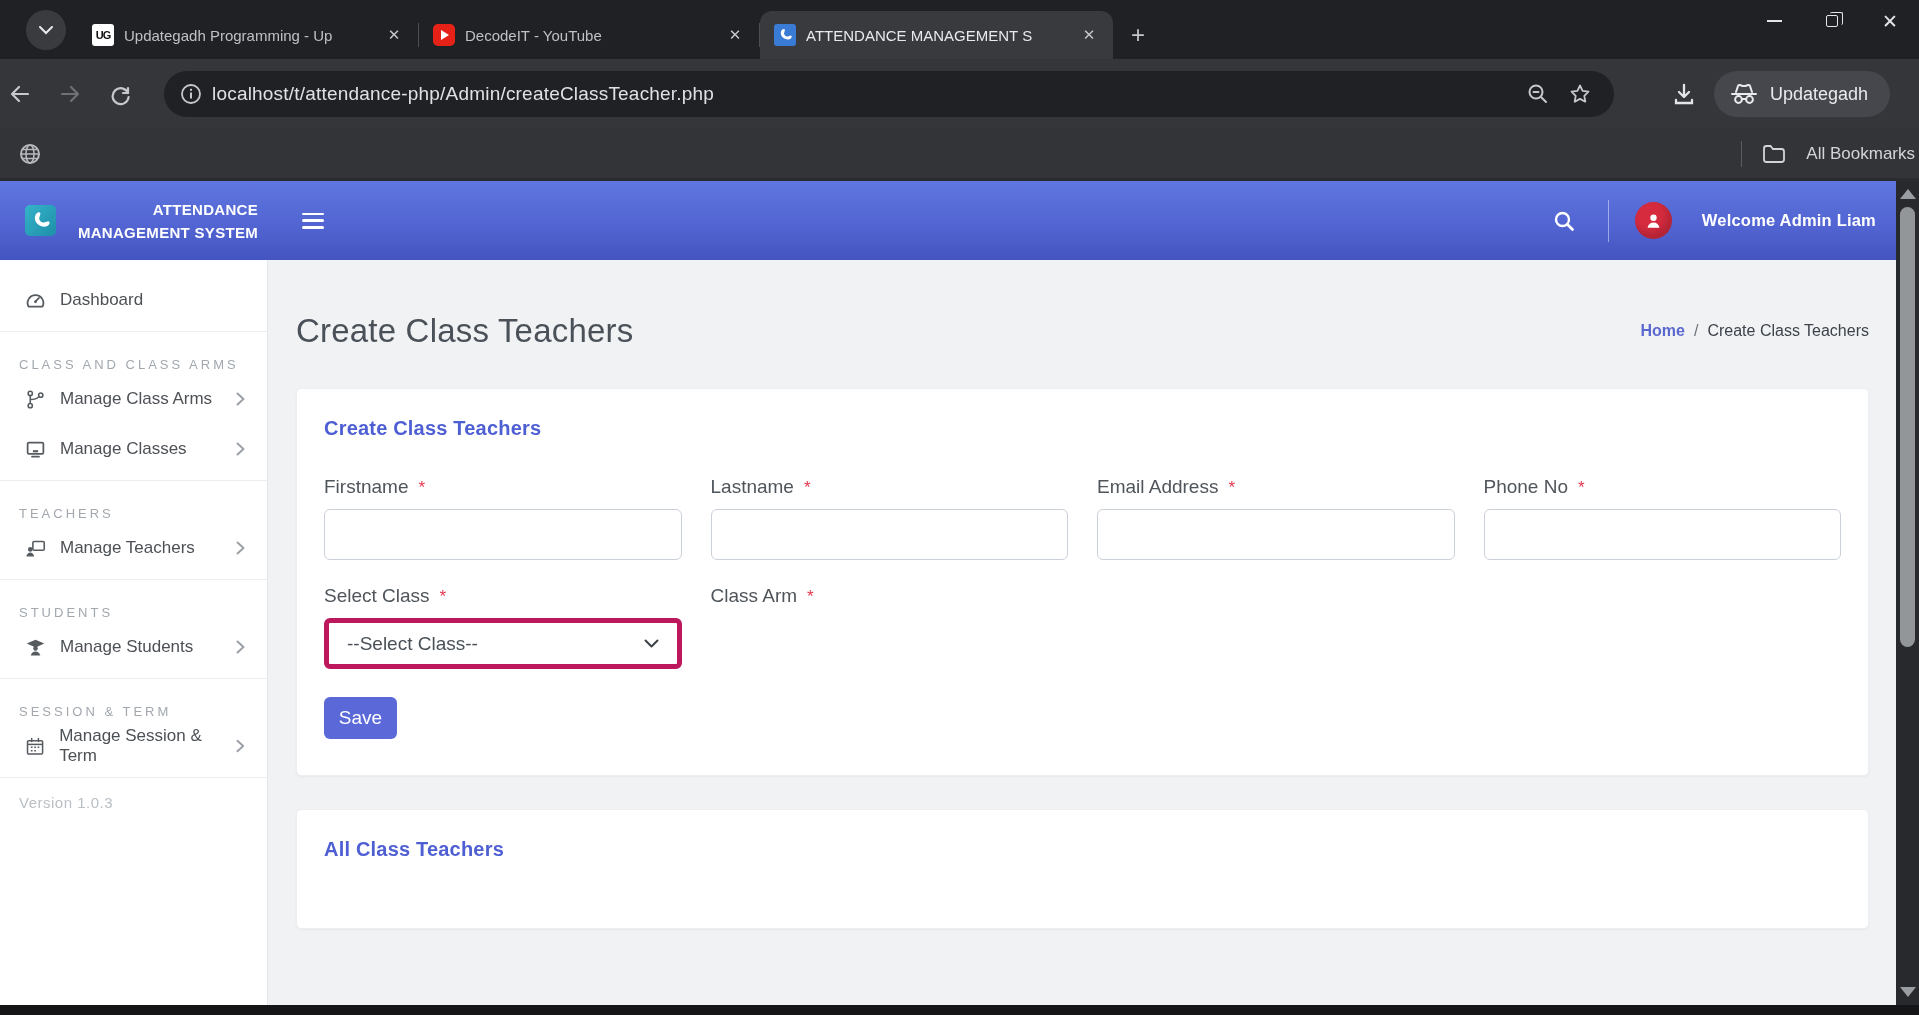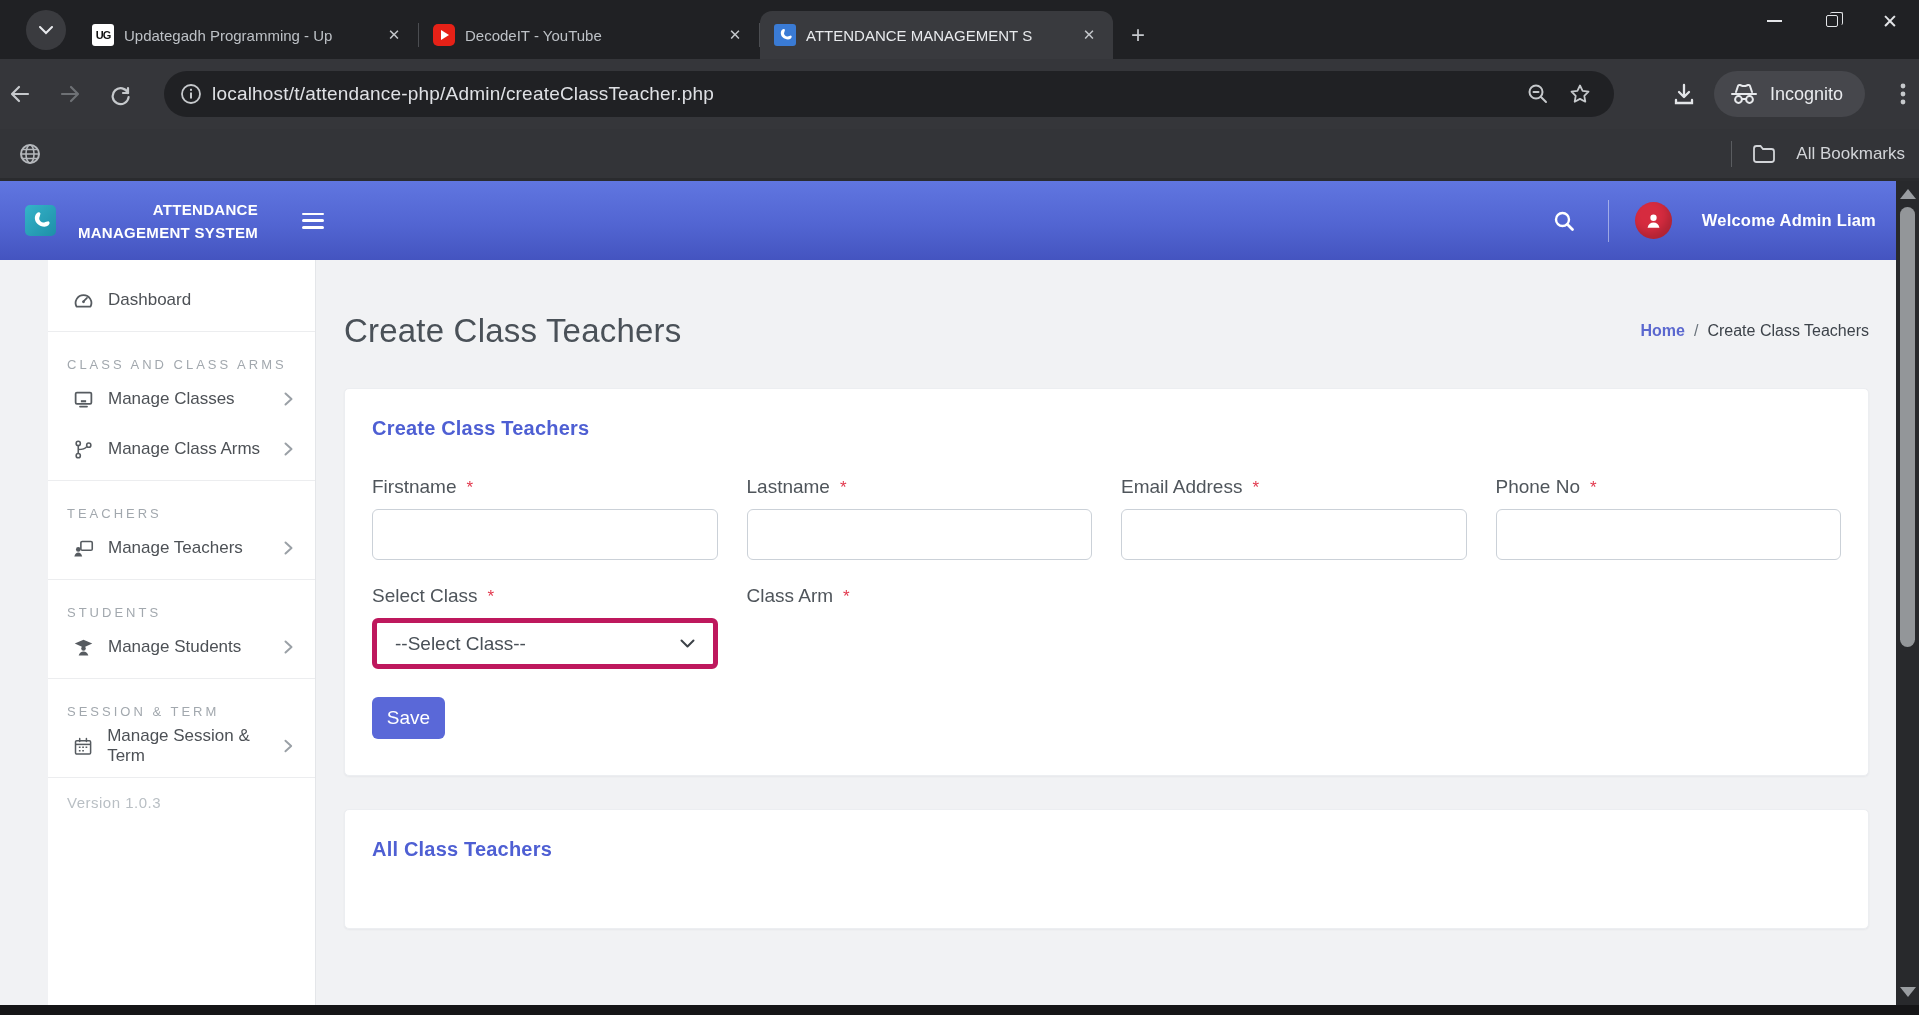--- a/index.html
+++ b/index.html
@@ -32,39 +32,39 @@
   .toolbar { position:absolute; top:59px; left:0; right:0; height:70px; background:#35363a; display:flex; align-items:center;gap:18px; }
   .nav-btn { width:40px; height:40px; display:flex; align-items:center; justify-content:center; margin-left:8px; }
   .omnibox { height:46px; border-radius:23px; background:#202124; margin-left:14px; flex:none; width:1450px; display:flex; align-items:center; color:#dfe1e5; }
   .omni-info { width:42px; height:42px; margin-left:6px; display:flex; align-items:center; justify-content:center; }
   .omni-url { font-size:19px; letter-spacing:.2px; flex:1; }
   .omni-right { display:flex; align-items:center; gap:18px; padding-right:22px; }
   .tool-right { display:flex; align-items:center; margin-left:24px; gap:10px; }
   .incog-pill { height:46px; border-radius:23px; background:#46474c; display:flex; align-items:center; gap:12px; padding:0 22px 0 16px; color:#e8eaed; font-size:18px; }
 
   .bookmarksbar { position:absolute; top:129px; left:0; right:0; height:52px; background:#333438; display:flex; align-items:center; border-bottom:3px solid #2a2b2e; }
-  .bm-right { position:absolute; right:14px; top:0; height:100%; display:flex; align-items:center; gap:20px; color:#d2d4d8; font-size:17px; }
+  .bm-right { position:absolute; right:4px; top:0; height:100%; display:flex; align-items:center; gap:20px; color:#d2d4d8; font-size:17px; }
   .bm-divider { width:1px; height:26px; background:#5a5c60; }
 
   
   .page { position:absolute; top:181px; left:0; right:0; height:824px; background:#f1f2f4; overflow:hidden; }
   .app-header { position:absolute; top:0; left:0; width:1896px; height:79px; background:linear-gradient(180deg,#6076e0 0%,#5265d2 55%,#4454c0 100%); display:flex; align-items:center; }
   .brand { width:268px; flex:none; display:flex; align-items:center; padding-left:25px; }
   .logo { width:31px; height:31px; border-radius:5px; background:linear-gradient(135deg,#35b3c9,#1e8fa8); display:flex; align-items:center; justify-content:center; flex:none; }
   .app-title { flex:1; text-align:right; color:#fff; font-weight:bold; font-size:15px; line-height:23px; padding:0 10px 0 12px; letter-spacing:.3px; }
   .hamburger { width:22px; height:16px; margin-left:34px; display:flex; flex-direction:column; justify-content:space-between; }
   .hamburger span { display:block; height:2.5px; background:#fff; border-radius:2px; }
   .hdr-right { margin-left:auto; display:flex; align-items:center; padding-right:20px; }
   .hdr-search { width:44px; height:44px; display:flex; align-items:center; justify-content:center; }
   .hdr-vdiv { width:1px; height:42px; background:rgba(255,255,255,.45); margin:0 26px 0 22px; }
   .avatar { width:37px; height:37px; border-radius:50%; background:#d62b3f; display:flex; align-items:center; justify-content:center; box-shadow:inset -4px -6px 8px rgba(0,0,0,.18); }
   .welcome { color:#fff; font-weight:bold; font-size:16.5px; margin-left:30px; letter-spacing:.2px; }
 
   .app-body { position:absolute; top:79px; left:0; width:1896px; bottom:0; display:flex; }
-  .sidebar { width:268px; flex:none; background:#fff; border-right:1px solid #e4e6e9; padding-top:15px;margin-left:48px; }
+  .sidebar { width:268px; flex:none; background:#fff; border-right:1px solid #e4e6e9; padding-top:15px; }
   .side-link { display:flex; align-items:center; height:50px; padding:0 22px 0 25px; color:#4d5156; font-size:17px; }
   .side-link .lbl { margin-left:14px; }
   .side-chevron { margin-left:auto; }
   .side-hr { border:none; border-top:1px solid #ecedef; margin:6px 0 0; }
   .side-heading { margin:25px 0 2px; padding-left:19px; font-size:13px; letter-spacing:3px; color:#a2a8ae; }
   .side-version { margin-top:16px; padding-left:19px; color:#b9bfc4; font-size:15px; letter-spacing:.5px; }
 
   .main { flex:1; padding:10px 27px 0 28px; overflow:hidden; }
   .page-head { margin-top:42px; display:flex; align-items:center; justify-content:space-between; }
   .h1 { font-size:33px; font-weight:400; color:#4a5158; letter-spacing:.2px; }
@@ -198,21 +198,21 @@
           </svg>
       </div>
       <div class="incog-pill">
         <svg width="28" height="24" viewBox="0 0 28 24">
             <path d="M6 10l2-6c.3-.9 1.2-1.3 2-1l2.5 1h3l2.5-1c.8-.3 1.7.1 2 1l2 6" stroke="#e8eaed" stroke-width="2" fill="none" stroke-linecap="round"></path>
             <path d="M2 12h24" stroke="#e8eaed" stroke-width="2" stroke-linecap="round"></path>
             <circle cx="8.5" cy="17.5" r="3.4" stroke="#e8eaed" stroke-width="2" fill="none"></circle>
             <circle cx="19.5" cy="17.5" r="3.4" stroke="#e8eaed" stroke-width="2" fill="none"></circle>
             <path d="M12 17h4" stroke="#e8eaed" stroke-width="2" stroke-linecap="round"></path>
           </svg>
-        <span>Incognito</span>
+        <span>Updategadh</span>
       </div>
       <div class="nav-btn">
         <svg width="6" height="24" viewBox="0 0 6 24">
             <circle cx="3" cy="4" r="2.4" fill="#c6c9cc"></circle>
             <circle cx="3" cy="12" r="2.4" fill="#c6c9cc"></circle>
             <circle cx="3" cy="20" r="2.4" fill="#c6c9cc"></circle>
           </svg>
       </div>
     </div>
   </div>
@@ -277,37 +277,37 @@
               <path d="M12 13l4-4" stroke="#565b60" stroke-width="2" stroke-linecap="round"></path>
               <circle cx="12" cy="13.5" r="1.6" fill="#565b60"></circle>
             </svg>
           <span class="lbl">Dashboard</span>
         </div>
         <hr class="side-hr">
 
         <div class="side-heading">CLASS AND CLASS ARMS</div>
         <div class="side-link">
           <svg width="21" height="21" viewBox="0 0 24 24">
-              <rect x="3" y="4" width="18" height="13" rx="1.5" stroke="#565b60" stroke-width="2" fill="none"></rect>
-              <path d="M8 20h8" stroke="#565b60" stroke-width="2" stroke-linecap="round"></path>
-              <path d="M9 14h6" stroke="#565b60" stroke-width="2.4"></path>
-            </svg>
-          <span class="lbl">Manage Classes</span>
-          <svg class="side-chevron" width="9" height="14" viewBox="0 0 9 14">
-              <path d="M1.5 1.5l6 5.5-6 5.5" stroke="#9aa0a6" stroke-width="2" fill="none" stroke-linecap="round" stroke-linejoin="round"></path>
-            </svg>
-        </div>
-        <div class="side-link">
-          <svg width="21" height="21" viewBox="0 0 24 24">
               <circle cx="6" cy="5" r="2.4" stroke="#565b60" stroke-width="1.8" fill="none"></circle>
               <circle cx="6" cy="19" r="2.4" stroke="#565b60" stroke-width="1.8" fill="none"></circle>
               <circle cx="18" cy="7" r="2.4" stroke="#565b60" stroke-width="1.8" fill="none"></circle>
               <path d="M6 7.5v9M6 12c6 0 8-1 9.5-3" stroke="#565b60" stroke-width="1.8" fill="none"></path>
             </svg>
           <span class="lbl">Manage Class Arms</span>
+          <svg class="side-chevron" width="9" height="14" viewBox="0 0 9 14">
+              <path d="M1.5 1.5l6 5.5-6 5.5" stroke="#9aa0a6" stroke-width="2" fill="none" stroke-linecap="round" stroke-linejoin="round"></path>
+            </svg>
+        </div>
+        <div class="side-link">
+          <svg width="21" height="21" viewBox="0 0 24 24">
+              <rect x="3" y="4" width="18" height="13" rx="1.5" stroke="#565b60" stroke-width="2" fill="none"></rect>
+              <path d="M8 20h8" stroke="#565b60" stroke-width="2" stroke-linecap="round"></path>
+              <path d="M9 14h6" stroke="#565b60" stroke-width="2.4"></path>
+            </svg>
+          <span class="lbl">Manage Classes</span>
           <svg class="side-chevron" width="9" height="14" viewBox="0 0 9 14">
               <path d="M1.5 1.5l6 5.5-6 5.5" stroke="#9aa0a6" stroke-width="2" fill="none" stroke-linecap="round" stroke-linejoin="round"></path>
             </svg>
         </div>
         <hr class="side-hr">
 
         <div class="side-heading">TEACHERS</div>
         <div class="side-link">
           <svg width="21" height="21" viewBox="0 0 24 24">
               <rect x="9" y="4" width="13" height="10" rx="1.5" stroke="#565b60" stroke-width="1.8" fill="none"></rect>

